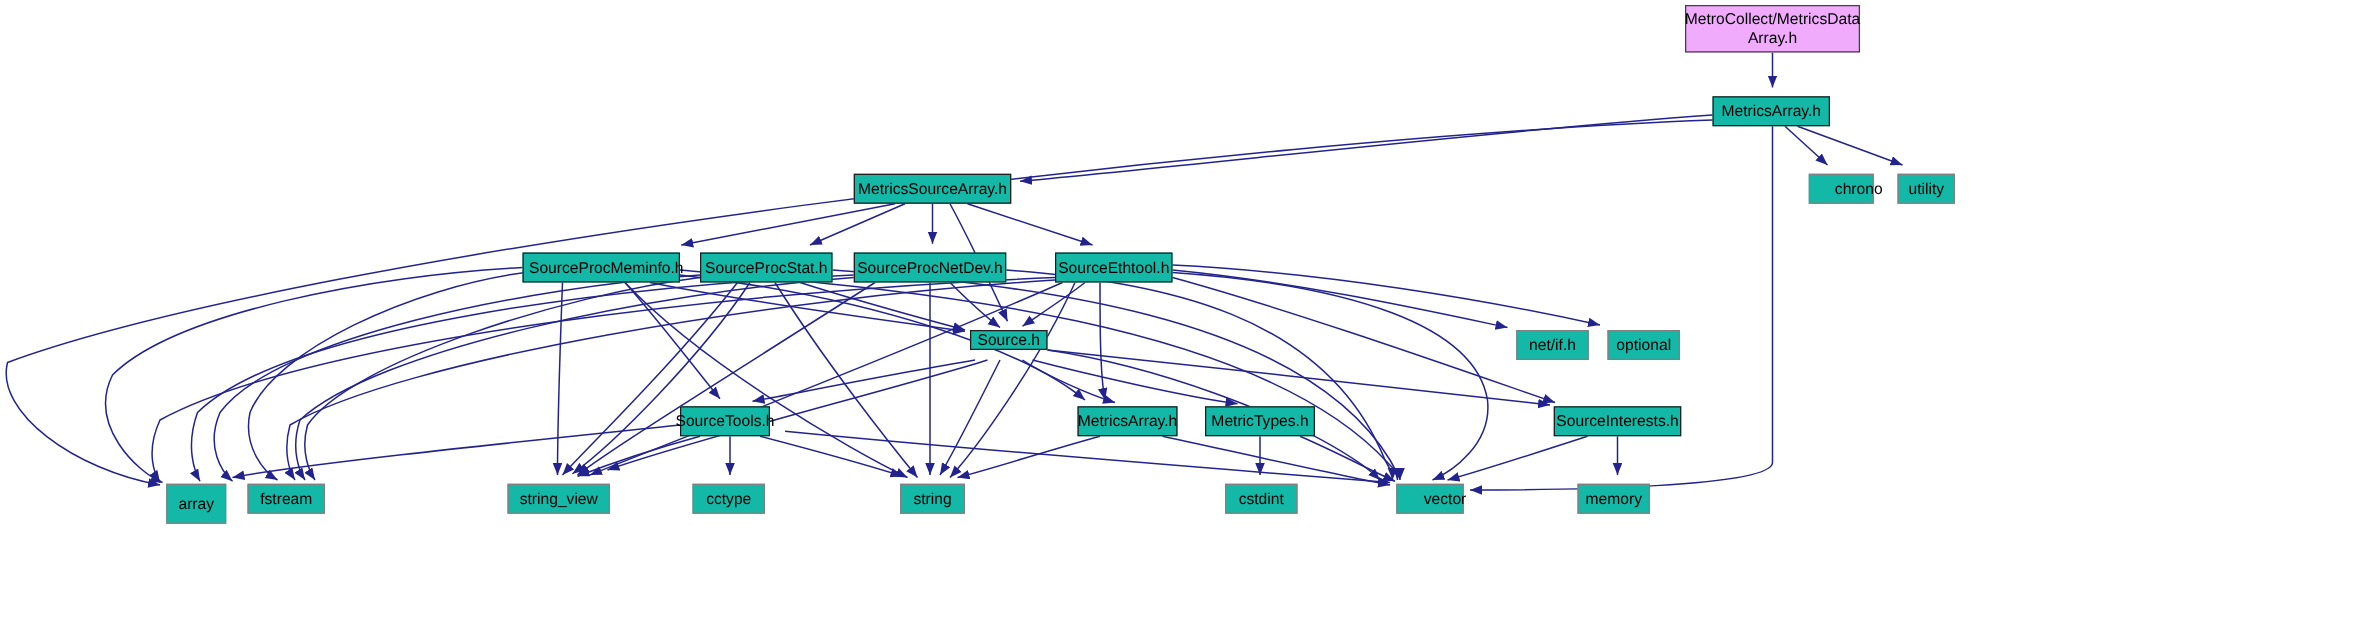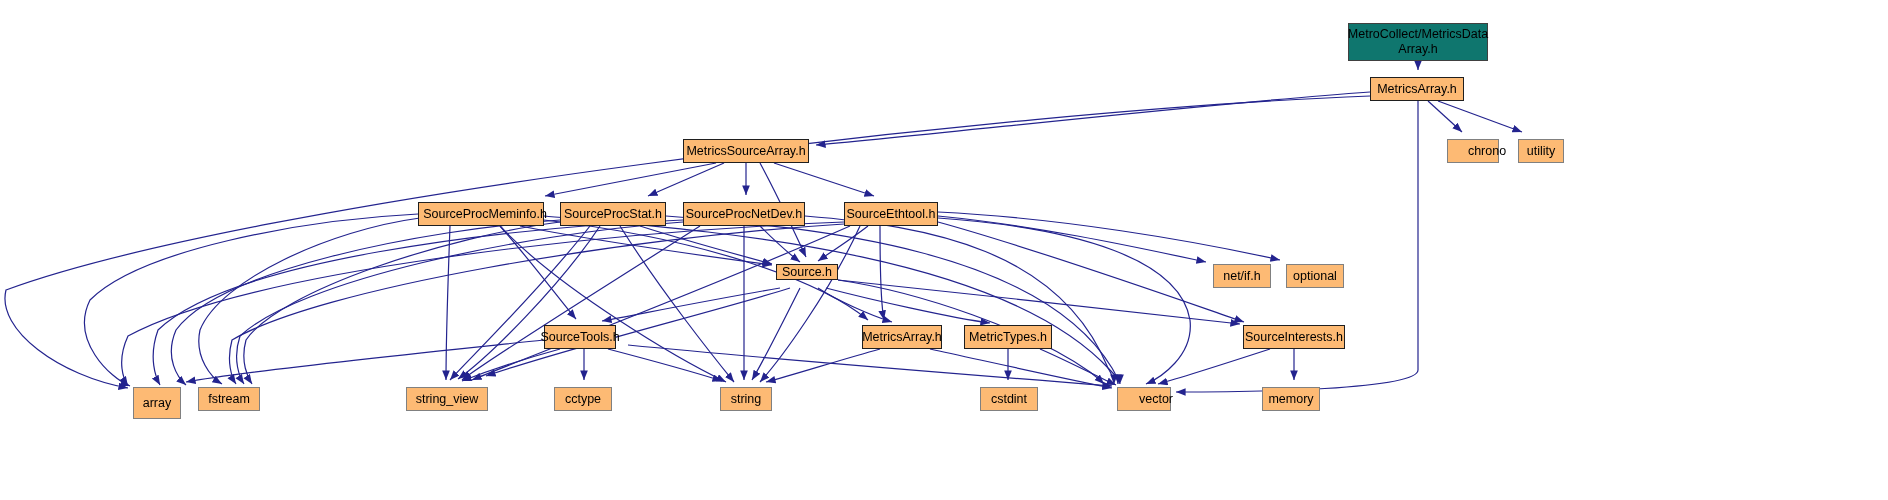--- a/index.html
+++ b/index.html
@@ -1,24 +1,24 @@
 <!DOCTYPE html>
 <html><head>
 <meta charset="utf-8">
 <style>
   html,body{margin:0;padding:0;background:#ffffff;}
   body{width:1888px;height:500px;font-family:"Liberation Sans",sans-serif;overflow:hidden;}
   #graph{position:relative;width:1888px;height:500px;}
   svg{position:absolute;left:0;top:0;width:1888px;height:500px;}
-  .node{position:absolute;box-sizing:border-box;border:1px solid #808080;background:#fdba74;
+  .node{position:absolute;box-sizing:border-box;border:1px solid #808080;background:#14b8a6;
         display:flex;align-items:center;justify-content:center;text-align:center;
         font-family:"Liberation Sans",sans-serif;font-size:12.5px;color:#000000;line-height:1.18;
         white-space:pre-line;}
   .node.hdr{border:1px solid #1f1f1f;}
-  .node.root{background:#0f766e;border:1px solid #404040;margin-top:19px;}
+  .node.root{background:#f0abfc;border:1px solid #404040;}
 </style>
 </head>
 <body>
 
 <div id="graph">
   <svg id="edges" viewBox="0 0 1888 500" preserveAspectRatio="none">
     <defs>
       <marker id="arr" markerWidth="9" markerHeight="9" refX="8" refY="3.2" orient="auto" markerUnits="strokeWidth">
         <path d="M0,0 L8,3.2 L0,6.4 z" fill="#23238e"></path>
       </marker>

